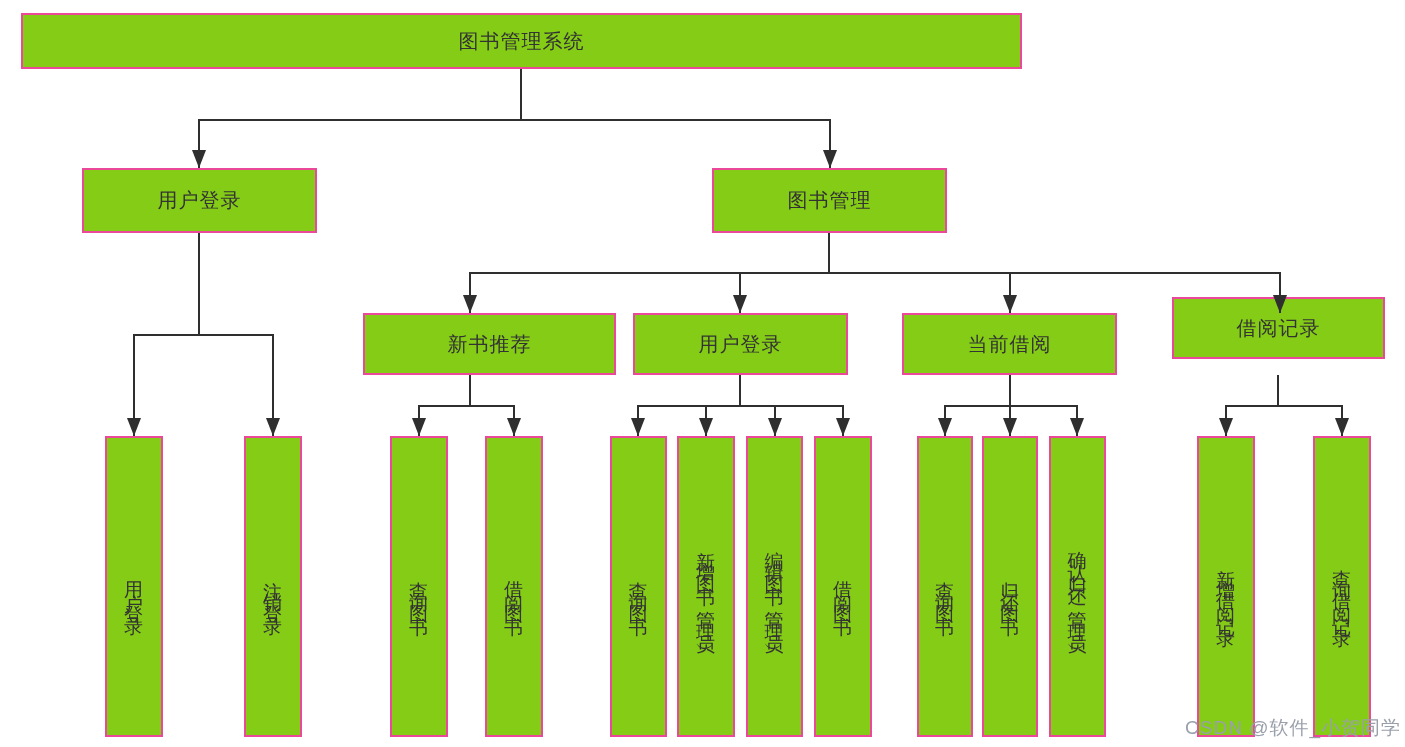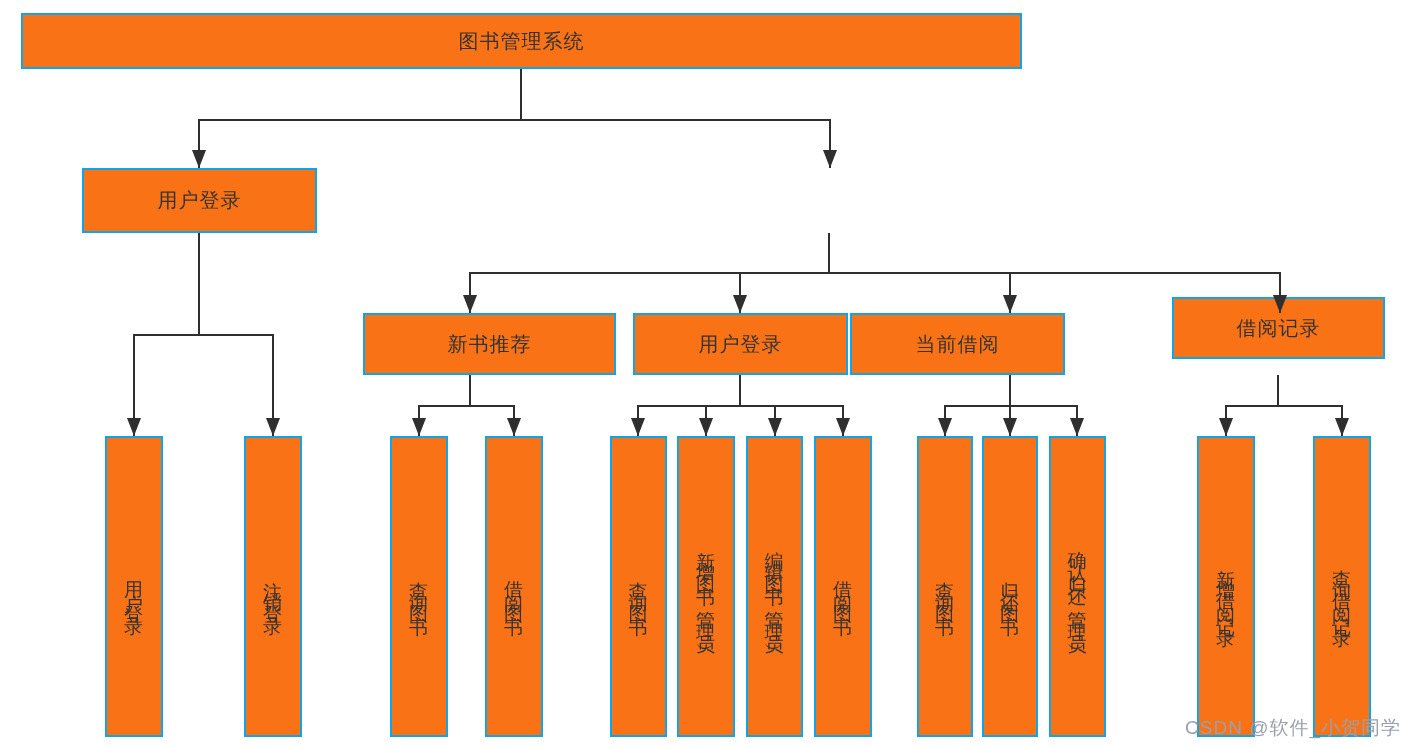--- a/index.html
+++ b/index.html
@@ -7,22 +7,22 @@
     position:relative;
     width:1405px;height:747px;
     background:#ffffff;
     font-family:"Liberation Sans","DejaVu Sans",sans-serif;
     color:#333333;
     overflow:hidden;
   }
   .box{
     position:absolute;
     box-sizing:border-box;
-    border:2px solid #0ea5e9;
-    background:#f97316;
+    border:2px solid #ec4899;
+    background:#84cc16;
     display:flex;
     align-items:center;
     justify-content:center;
   }
   .h-box{font-size:20px;letter-spacing:1px;}
   .v-box{
     writing-mode:vertical-rl;
     text-orientation:mixed;
     font-size:19px;
     letter-spacing:12px;
@@ -58,30 +58,33 @@
 <div id="stage">
 
   <div class="box h-box" style="left:21px;top:13px;width:1001px;height:56px;">
     <span>图书管理系统</span>
   </div>
 
   <div class="box h-box" style="left:82px;top:168px;width:235px;height:65px;">
     <span>用户登录</span>
   </div>
 
+  <div class="box h-box" style="left:712px;top:168px;width:235px;height:65px;">
+    <span>图书管理</span>
+  </div>
 
   <div class="box h-box" style="left:363px;top:313px;width:253px;height:62px;">
     <span>新书推荐</span>
   </div>
 
   <div class="box h-box" style="left:633px;top:313px;width:215px;height:62px;">
     <span>用户登录</span>
   </div>
 
-  <div class="box h-box" style="left:850px;top:313px;width:215px;height:62px;">
+  <div class="box h-box" style="left:902px;top:313px;width:215px;height:62px;">
     <span>当前借阅</span>
   </div>
 
   <div class="box h-box" style="left:1172px;top:297px;width:213px;height:62px;">
     <span>借阅记录</span>
   </div>
 
   <div class="box v-box" style="left:105px;top:436px;width:58px;height:301px;">
     <span>用户登录</span>
   </div>

